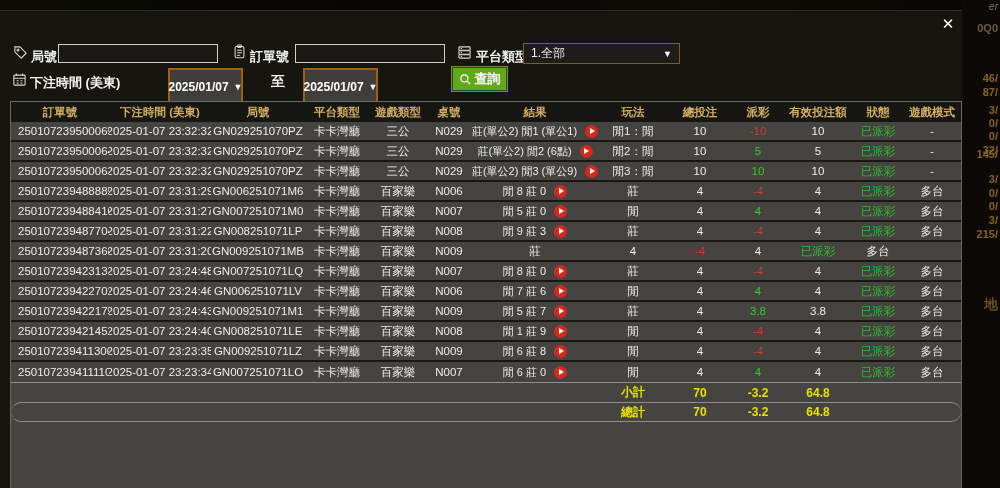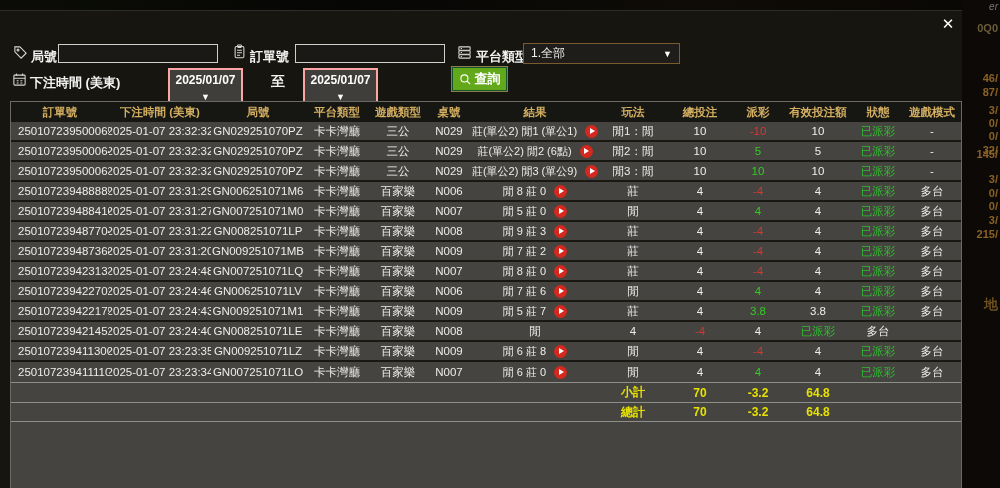--- a/index.html
+++ b/index.html
@@ -16,22 +16,22 @@
   
   .modal{position:absolute;left:0;top:10px;width:962px;height:478px;background:#161510;border-top:1px solid #2e2d28;}
   .close{position:absolute;left:938px;top:3px;width:20px;height:20px;color:#fff;font-size:15px;line-height:20px;
          text-align:center;cursor:pointer;}
 
   
   .lbl{position:absolute;color:#f2f2f0;font-size:13px;font-weight:bold;white-space:nowrap;}
   .ficon{position:absolute;width:15px;height:15px;}
   .ficon svg{width:15px;height:15px;stroke:#d8d8d4;fill:none;stroke-width:1.7;}
   .tinput{position:absolute;height:19px;background:#1a1916;border:1px solid #cfcfcc;color:#eee;font-size:12px;padding:0 4px;outline:none;}
-  .dsel{position:absolute;height:38px;background:#3f3e3a;border:2px solid #fca5a5;color:#fff;font-size:12px;font-weight:bold;
-        display:flex;align-items:center;justify-content:center;gap:5px;cursor:pointer;flex-direction:column;}
+  .dsel{position:absolute;height:38px;background:#3f3e3a;border:2px solid #a16207;color:#fff;font-size:12px;font-weight:bold;
+        display:flex;align-items:center;justify-content:center;gap:5px;cursor:pointer;}
   .psel{position:absolute;height:21px;background:#1e1d1a;border:1px solid #7b5b2e;color:#f0f0ee;font-size:12px;
         display:flex;align-items:center;cursor:pointer;padding:0 7px;}
   .psel .arrow{margin-left:auto;}
   .arrow{font-size:9px;color:#fff;}
   .btn-search{position:absolute;left:452px;top:56px;width:55px;height:24px;background:#63a81a;border:1px solid #14532d;
         box-shadow:0 0 0 1px #8a7f4a;color:#fff;font-size:13px;font-weight:bold;display:flex;align-items:center;
         justify-content:center;gap:3px;cursor:pointer;}
   .btn-search svg{width:13px;height:13px;stroke:#fff;fill:none;stroke-width:2;}
 
   
@@ -46,21 +46,21 @@
   .c.order{justify-content:flex-start;padding-left:7px;}
   .c.result{gap:8px;font-size:11px;}
   .neg{color:#cf3a32;}
   .pos{color:#33cc22;}
   .status{color:#2fbe2f;text-align:right;}
   .play{width:13px;height:13px;min-width:13px;border-radius:50%;background:#d5281f;position:relative;display:inline-block;cursor:pointer;}
   .play::after{content:"";position:absolute;left:4.5px;top:3.5px;border-left:5px solid #fff;
                border-top:3px solid transparent;border-bottom:3px solid transparent;}
   .sumrow{height:20px;background:#454440;border-top:1px solid #8f8f89;}
   .sumrow .c{color:#e6e100;font-weight:bold;font-size:12px;}
-  .sumrow.final{border-bottom:1px solid #8f8f89;}
+  .sumrow.final{border-bottom:1px solid #8f8f89;border-radius:10px;}
 </style>
 </head>
 <body>
 
 <div class="stage">
 
   <div class="bg-right" id="bgRight">
 
   <div class="bg-frag grey" style="top: 1px;">er</div>
       <div class="bg-frag dim" style="top: 22px;">0Q0</div>
@@ -271,24 +271,20 @@
     <div class="c">多台</div>
   </div>
 
   <div class="grid trow">
     <div class="c order">250107239487368</div>
     <div class="c">2025-01-07 23:31:20</div>
     <div class="c">GN009251071MB</div>
     <div class="c">卡卡灣廳</div>
     <div class="c">百家樂</div>
     <div class="c">N009</div>
-    <div class="c result">
-      <span>閒 7 莊 2</span>
-      <span class="play"></span>
-    </div>
     <div class="c">莊</div>
     <div class="c">4</div>
     <div class="c payout neg">-4</div>
     <div class="c">4</div>
     <div class="c status">已派彩</div>
     <div class="c">多台</div>
   </div>
 
   <div class="grid trow">
     <div class="c order">250107239423133</div>
@@ -347,20 +343,24 @@
     <div class="c">多台</div>
   </div>
 
   <div class="grid trow">
     <div class="c order">250107239421452</div>
     <div class="c">2025-01-07 23:24:40</div>
     <div class="c">GN008251071LE</div>
     <div class="c">卡卡灣廳</div>
     <div class="c">百家樂</div>
     <div class="c">N008</div>
+    <div class="c result">
+      <span>閒 1 莊 9</span>
+      <span class="play"></span>
+    </div>
     <div class="c">閒</div>
     <div class="c">4</div>
     <div class="c payout neg">-4</div>
     <div class="c">4</div>
     <div class="c status">已派彩</div>
     <div class="c">多台</div>
   </div>
 
   <div class="grid trow">
     <div class="c order">250107239411300</div>

